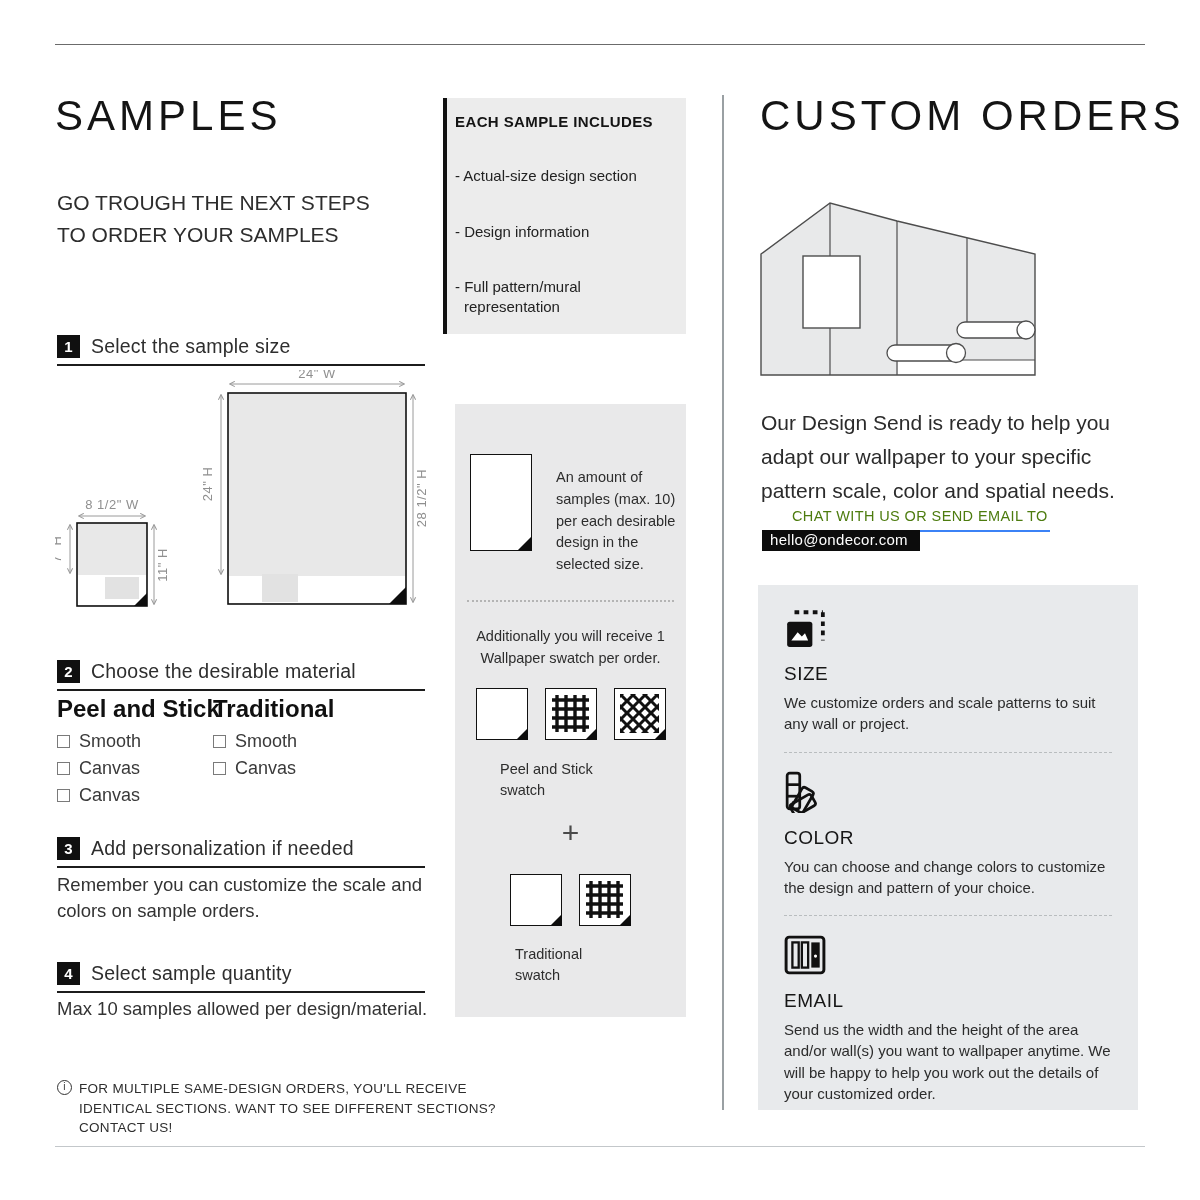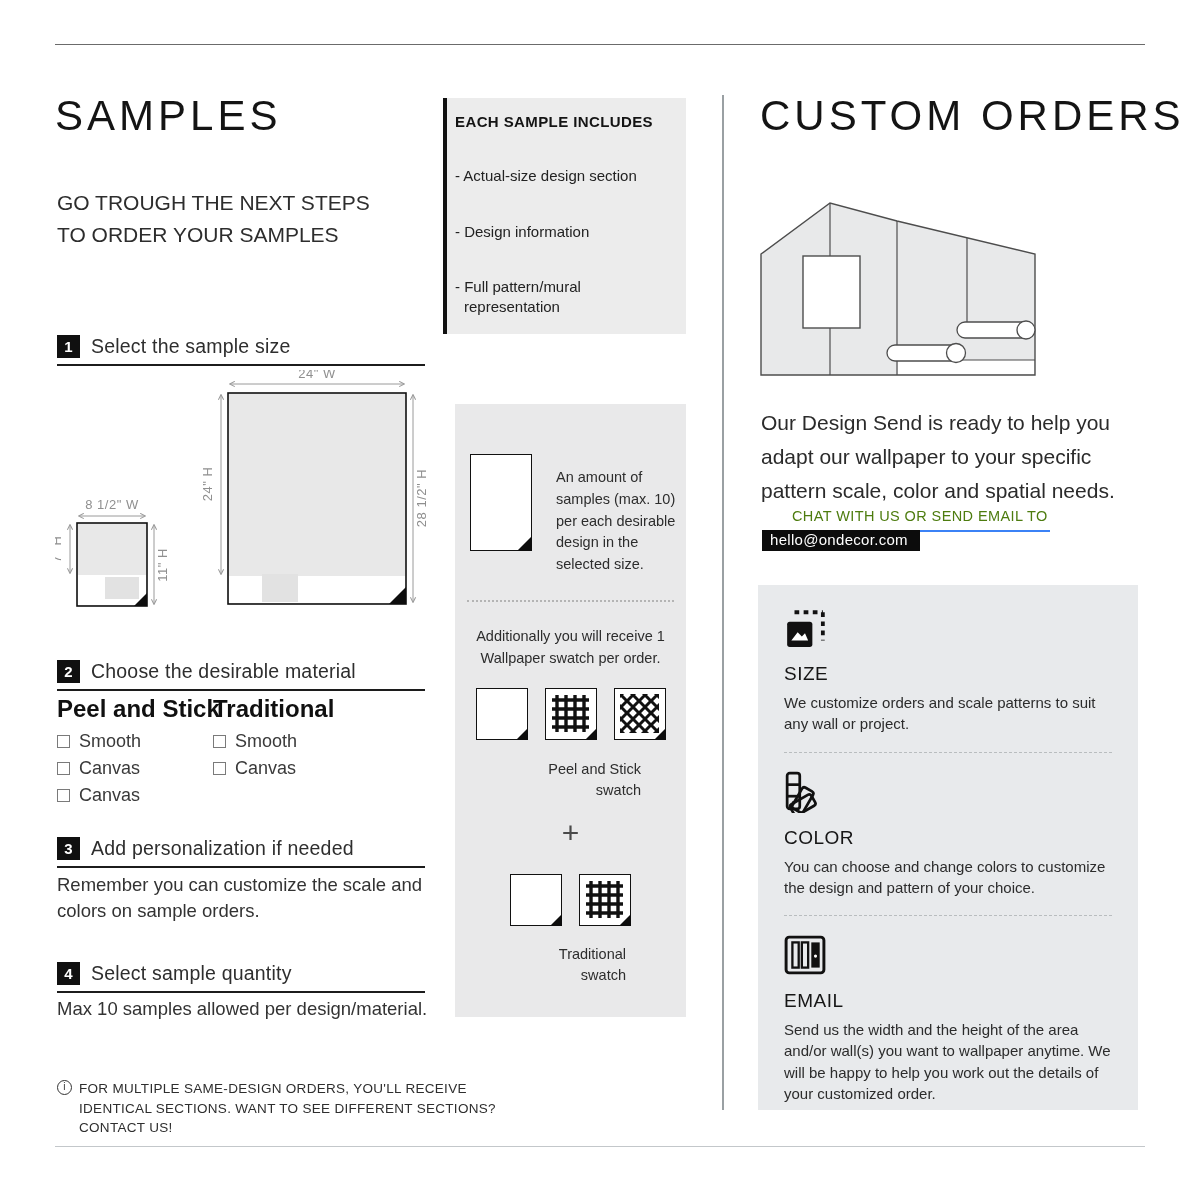--- a/index.html
+++ b/index.html
@@ -57,21 +57,21 @@
   .fold { position:absolute; right:-1px; bottom:-1px; width:0; height:0;
           border-left:15px solid transparent; border-bottom:15px solid #0d0d0d; }
   .fold-sm { border-left-width:12px; border-bottom-width:12px; }
   .samples-text { position:absolute; left:101px; top:63px; width:126px; font-size:14.5px; line-height:1.5; color:#2d2d2d; }
   .dotted-div { position:absolute; left:12px; right:12px; border-top:2px dotted #b4b4b4; }
   .additional-text { position:absolute; left:6px; right:6px; top:222px; text-align:center;
                      font-size:14.5px; line-height:1.5; color:#2d2d2d; }
   .swatch-row { position:absolute; left:0; width:100%; display:flex; justify-content:center; gap:17px; }
   .row1 { top:284px; } .row2 { top:470px; }
   .swatch { position:relative; width:52px; height:52px; background:#fff; border:1.5px solid #111; }
-  .swatch-label { position:absolute; left:0; width:100%; text-align:right; font-size:14.5px; line-height:1.45; color:#2d2d2d; }
+  .swatch-label { position:absolute; left:0; width:100%; text-align:left; font-size:14.5px; line-height:1.45; color:#2d2d2d; }
   .lbl1 { top:355px; } .lbl2 { top:540px; }
   .plus-sign { position:absolute; left:0; width:100%; top:412px; text-align:center; font-size:30px; font-weight:300; color:#4a4a4a; }
 
   .house-svg { position:absolute; left:758px; top:192px; }
 
   .right-intro { position:absolute; left:761px; top:406px; width:385px; font-size:21px; line-height:1.62; color:#2b2b2b; }
   .chat-label { position:absolute; left:792px; top:508px; font-size:14.5px; letter-spacing:0.4px; color:#4d7c0f;
                 border-bottom:2px solid #3b82f6; padding-bottom:6px; padding-right:2px; }
   .email-chip { position:absolute; left:762px; top:530px; background:#0c0c0c; color:#fff; font-size:15px;
                 padding:1px 12px 3px 8px; letter-spacing:0.3px; }

